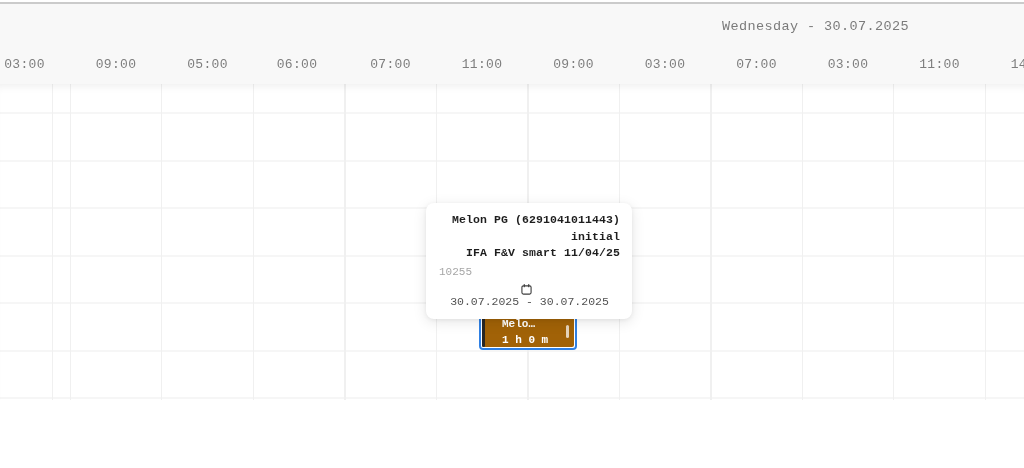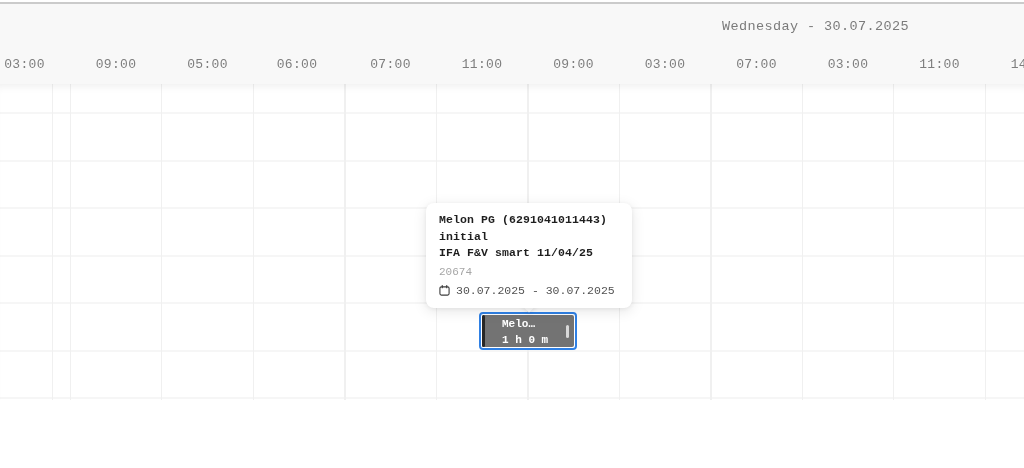--- a/index.html
+++ b/index.html
@@ -32,21 +32,21 @@
     z-index:1;
   }
   
   .event-block{
     position:absolute;left:479px;top:312px;width:98px;height:38px;
     border:2px solid #2f80e4;border-radius:4px;background:#fff;
     box-sizing:border-box;z-index:2;
   }
   .event-fill{
     position:absolute;left:1px;top:1px;right:1px;bottom:1px;
-    background:#737373;border-radius:2px;overflow:hidden;
+    background:#a16207;border-radius:2px;overflow:hidden;
   }
   .event-start-bar{
     position:absolute;left:1px;top:1px;bottom:1px;width:3px;
     background:#262626;border-radius:2px;
   }
   .event-resize-handle{
     position:absolute;right:5px;top:50%;margin-top:-6.5px;width:3px;height:13px;
     background:rgba(255,255,255,.72);border-radius:2px;
   }
   .event-text{
@@ -56,24 +56,24 @@
   .event-line{display:block;}
   
   .tooltip{
     position:absolute;left:426px;top:203px;width:206px;box-sizing:border-box;
     background:#fff;border-radius:8px;padding:9px 12px 11px 13px;
     box-shadow:0 3px 14px rgba(0,0,0,.10), 0 1px 4px rgba(0,0,0,.06);
     z-index:4;
   }
   .tooltip-title{
     font-size:11.5px;font-weight:bold;color:#1e1e1e;line-height:16.5px;
-    white-space:pre-line;letter-spacing:.1px;
+    white-space:pre-line;letter-spacing:.1px;text-align:right;
   }
   .tooltip-code{margin-top:4px;font-size:11px;color:#a6a6a6;}
-  .tooltip-row{margin-top:6px;display:flex;align-items:center;font-size:11.5px;color:#525252;}
+  .tooltip-row{margin-top:6px;display:flex;align-items:center;font-size:11.5px;color:#525252;flex-direction:column;}
   .tooltip-row .ticon{flex:0 0 auto;margin-right:6px;display:flex;align-items:center;}
   .tooltip-duration{margin-left:auto;color:#b8b8b8;}
   .tooltip-caret{
     position:absolute;left:523px;top:298px;width:12px;height:12px;background:#fff;
     transform:rotate(45deg);box-shadow:2px 2px 4px rgba(0,0,0,.06);z-index:3;
   }
   
   .hscroll-track{
     position:absolute;left:0;top:457px;width:1024px;height:11px;
     background:#f1f1f1;border-top:1px solid #dfdfdf;box-sizing:border-box;z-index:5;
@@ -120,21 +120,21 @@
       <div class="event-resize-handle"></div>
     </div>
     <div class="event-start-bar"></div>
   </div>
 
   <div class="tooltip-caret"></div>
 
   <div class="tooltip">
     <div class="tooltip-title">Melon PG (6291041011443) initial
 IFA F&amp;V smart 11/04/25</div>
-    <div class="tooltip-code">20674</div>
+    <div class="tooltip-code">10255</div>
     <div class="tooltip-row">
       <span class="ticon">
         <svg width="11" height="11" viewBox="0 0 12 12" fill="none">
           <rect x="1" y="2" width="10" height="9" rx="1.6" stroke="#3d3d3d" stroke-width="1.2"></rect>
           <line x1="3.6" y1="0.6" x2="3.6" y2="3" stroke="#3d3d3d" stroke-width="1.2" stroke-linecap="round"></line>
           <line x1="8.4" y1="0.6" x2="8.4" y2="3" stroke="#3d3d3d" stroke-width="1.2" stroke-linecap="round"></line>
         </svg>
       </span>
       <span>30.07.2025 - 30.07.2025</span>
     </div>

